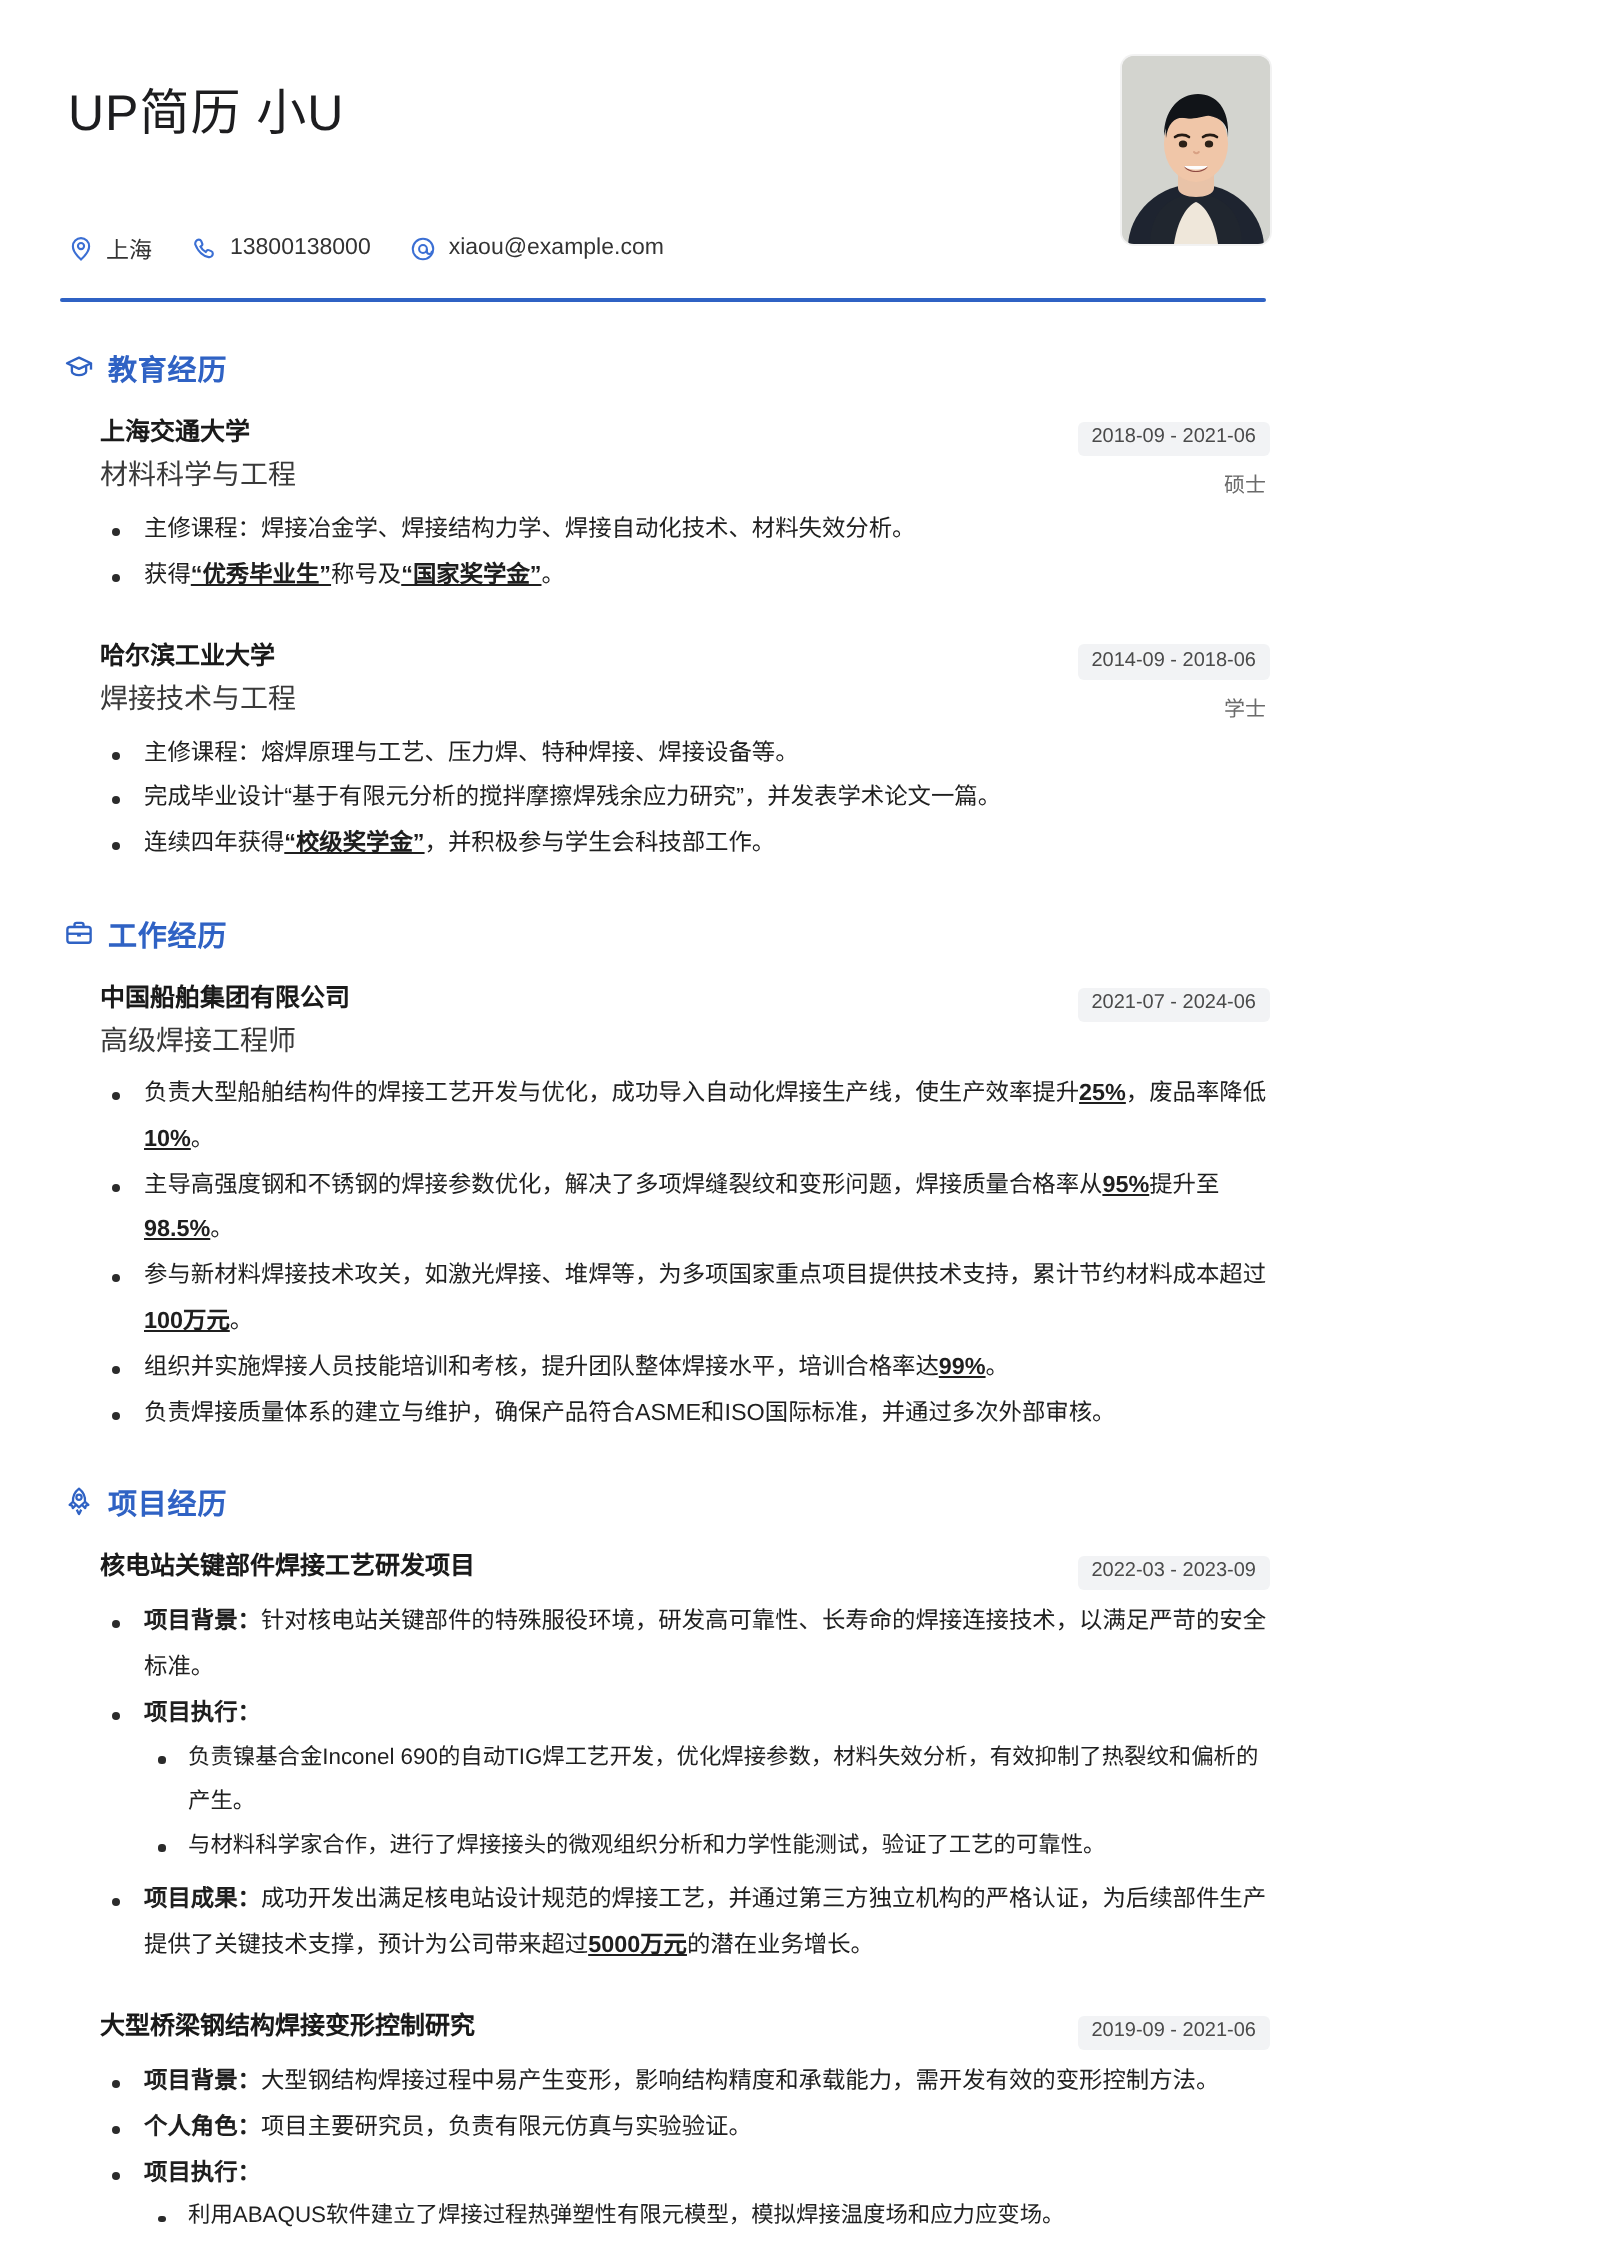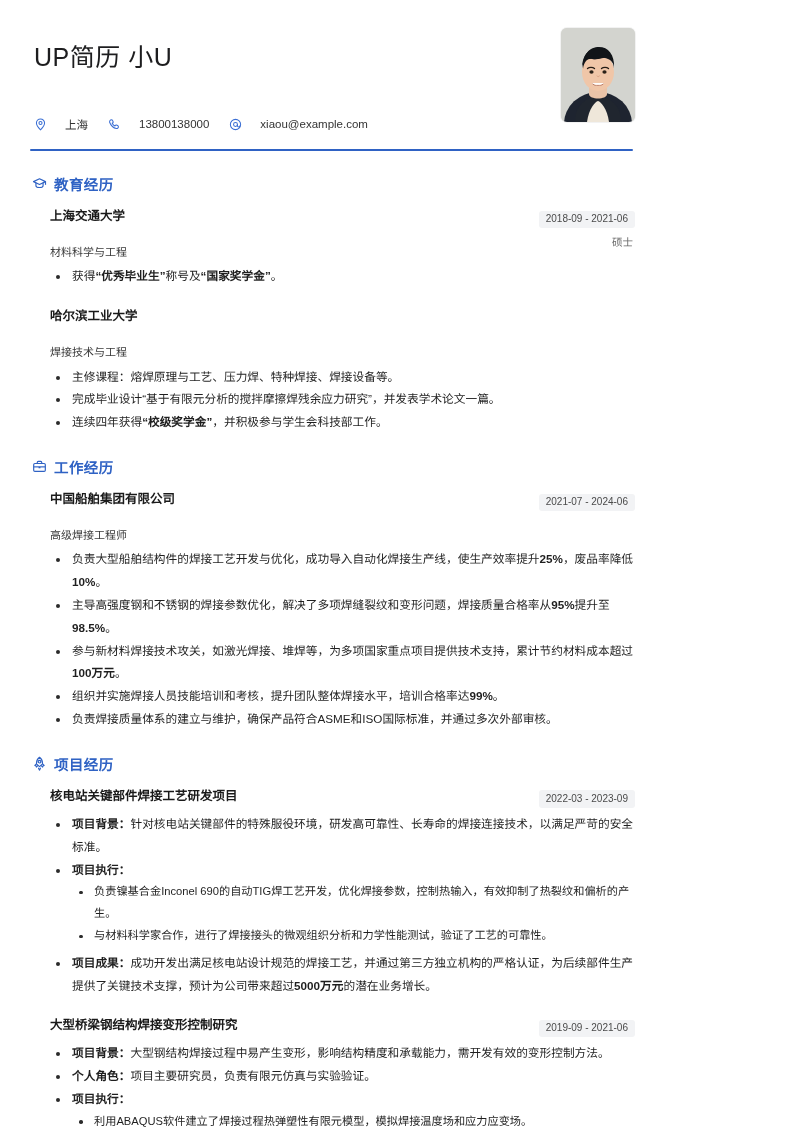--- a/index.html
+++ b/index.html
@@ -39,21 +39,21 @@
   }
   .contact-row {
     display: flex;
     align-items: center;
     margin: 44px 0 0 6px;
     gap: 20px;
   }
   .contact-item {
     display: flex;
     align-items: center;
-    gap: 18px;
+    gap: 6px;
     font-size: 11.5px;
     color: #333;
     white-space: nowrap;
   }
   .contact-item .ci {
     display: inline-flex;
     align-items: center;
     justify-content: center;
     width: 13px; height: 13px;
     color: #3b6fd4;
@@ -110,24 +110,24 @@
     justify-content: space-between;
     align-items: flex-start;
   }
   .entry-title {
     font-size: 12.5px;
     font-weight: 700;
     color: #1a1a1a;
     line-height: 1.35;
   }
   .entry-sub {
-    font-size: 11px;
+    font-size: 14px;
     color: #3a3a3a;
     line-height: 1.5;
-    margin-top: 19px;
+    margin-top: 2px;
   }
   .entry-right { text-align: right; flex: 0 0 auto; padding-left: 12px; }
   .date-badge {
     display: inline-block;
     background: #f2f3f5;
     color: #4a4a4a;
     font-size: 10px;
     padding: 2.5px 7px;
     border-radius: 3px;
     white-space: nowrap;
@@ -176,21 +176,21 @@
   }
   ul.subbullets > li::before {
     content: "";
     position: absolute;
     left: 7px;
     top: 9.5px;
     width: 3.5px; height: 3.5px;
     border-radius: 50%;
     background: #2b2b2b;
   }
-  b, .b { font-weight: 700; }
+  b, .b { font-weight: 700; text-decoration: underline; }
   .lbl { font-weight: 700; }
 </style>
 </head>
 <body>
 
 <div class="page">
 
   <div class="header">
     <div class="header-left">
       <h1 class="resume-name">UP简历 小U</h1>
@@ -262,29 +262,31 @@
         </div>
         <div class="entry">
           <div class="entry-top">
             <div>
               <div class="entry-title">上海交通大学</div>
               <div class="entry-sub">材料科学与工程</div>
             </div>
             <div class="entry-right"><span class="date-badge">2018-09 - 2021-06</span><div class="entry-meta">硕士</div></div>
           </div>
           <ul class="bullets">
+            <li>主修课程：焊接冶金学、焊接结构力学、焊接自动化技术、材料失效分析。</li>
             <li>获得<b>“优秀毕业生”</b>称号及<b>“国家奖学金”</b>。</li>
           </ul>
         </div>
         <div class="entry">
           <div class="entry-top">
             <div>
               <div class="entry-title">哈尔滨工业大学</div>
               <div class="entry-sub">焊接技术与工程</div>
             </div>
+            <div class="entry-right"><span class="date-badge">2014-09 - 2018-06</span><div class="entry-meta">学士</div></div>
           </div>
           <ul class="bullets">
             <li>主修课程：熔焊原理与工艺、压力焊、特种焊接、焊接设备等。</li>
             <li>完成毕业设计“基于有限元分析的搅拌摩擦焊残余应力研究”，并发表学术论文一篇。</li>
             <li>连续四年获得<b>“校级奖学金”</b>，并积极参与学生会科技部工作。</li>
           </ul>
         </div>
       </div>
       <div class="section">
         <div class="section-head">
@@ -330,21 +332,21 @@
         <div class="entry">
           <div class="entry-top">
             <div>
               <div class="entry-title">核电站关键部件焊接工艺研发项目</div>
             </div>
             <div class="entry-right"><span class="date-badge">2022-03 - 2023-09</span></div>
           </div>
           <ul class="bullets">
             <li><span class="lbl">项目背景：</span>针对核电站关键部件的特殊服役环境，研发高可靠性、长寿命的焊接连接技术，以满足严苛的安全标准。</li>
             <li><span class="lbl">项目执行：</span><ul class="subbullets">
-                <li>负责镍基合金Inconel 690的自动TIG焊工艺开发，优化焊接参数，控制热输入，有效抑制了热裂纹和偏析的产生。</li>
+                <li>负责镍基合金Inconel 690的自动TIG焊工艺开发，优化焊接参数，材料失效分析，有效抑制了热裂纹和偏析的产生。</li>
                 <li>与材料科学家合作，进行了焊接接头的微观组织分析和力学性能测试，验证了工艺的可靠性。</li>
               </ul></li>
           </ul>
           <ul class="bullets">
             <li><span class="lbl">项目成果：</span>成功开发出满足核电站设计规范的焊接工艺，并通过第三方独立机构的严格认证，为后续部件生产提供了关键技术支撑，预计为公司带来超过<b>5000万元</b>的潜在业务增长。</li>
           </ul>
         </div>
         <div class="entry">
           <div class="entry-top">
             <div>

